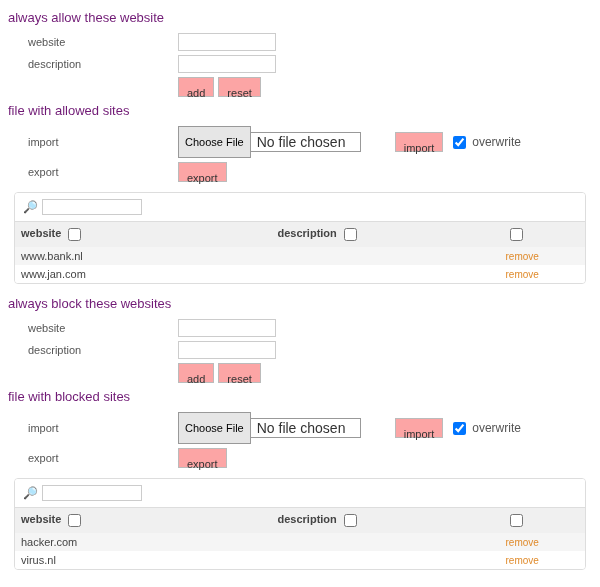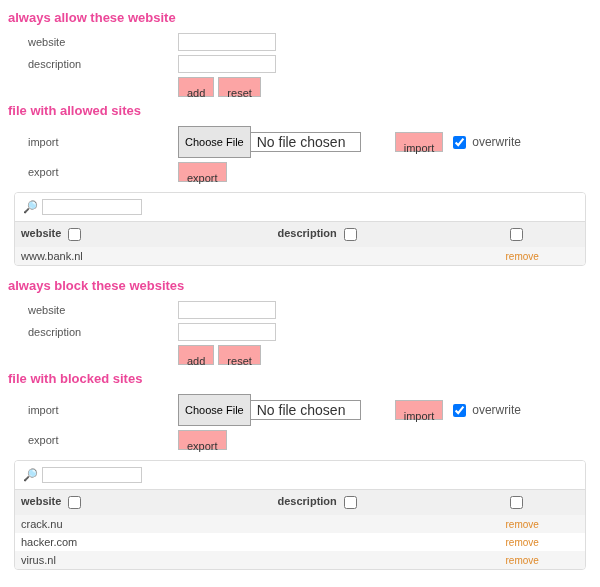--- a/index.html
+++ b/index.html
@@ -6,24 +6,24 @@
   body {
     margin: 0;
     padding: 4px 8px;
     font-family: Arial, sans-serif;
     font-size: 11px;
     color: #333;
     background: #fff;
     width: 600px;
   }
   .section-title {
-    color: #ec4899;
+    color: #701a75;
     font-size: 13px;
     margin: 6px 0 8px 0;
-    font-weight: bold;
+    font-weight: normal;
   }
   .form-row {
     display: flex;
     align-items: center;
     margin: 4px 0;
   }
   .form-label {
     width: 170px;
     padding-left: 20px;
     color: #555;
@@ -210,20 +210,25 @@
           <input type="checkbox" class="hcb" style="">
         </th>
       </tr>
     </thead>
     <tbody id="allow-tbody">
         <tr>
           <td>www.bank.nl</td>
           <td></td>
           <td><span class="remove-link">remove</span></td>
         </tr>
+        <tr>
+          <td>www.jan.com</td>
+          <td></td>
+          <td><span class="remove-link">remove</span></td>
+        </tr>
       </tbody>
   </table>
 </div>
 
 <div class="section-title">always block these websites</div>
 
 <div class="form-row">
   <div class="form-label">website</div>
   <div class="form-controls">
     <input type="text" class="textfield" style="">
@@ -280,25 +285,20 @@
         <th class="col-desc">
           <span>description</span>
           <input type="checkbox" class="hcb" style="">
         </th>
         <th class="col-act">
           <input type="checkbox" class="hcb" style="">
         </th>
       </tr>
     </thead>
     <tbody id="block-tbody">
-        <tr>
-          <td>crack.nu</td>
-          <td></td>
-          <td><span class="remove-link">remove</span></td>
-        </tr>
         <tr>
           <td>hacker.com</td>
           <td></td>
           <td><span class="remove-link">remove</span></td>
         </tr>
         <tr>
           <td>virus.nl</td>
           <td></td>
           <td><span class="remove-link">remove</span></td>
         </tr>

